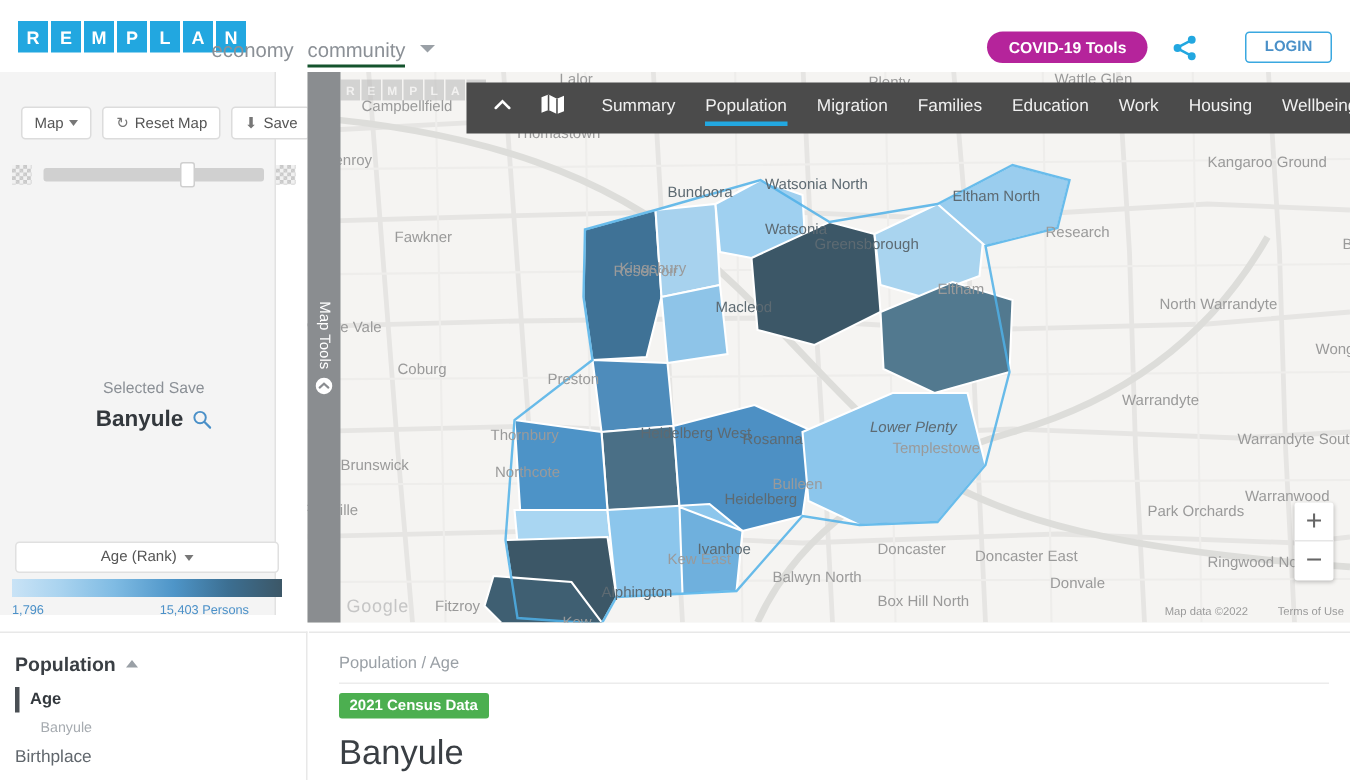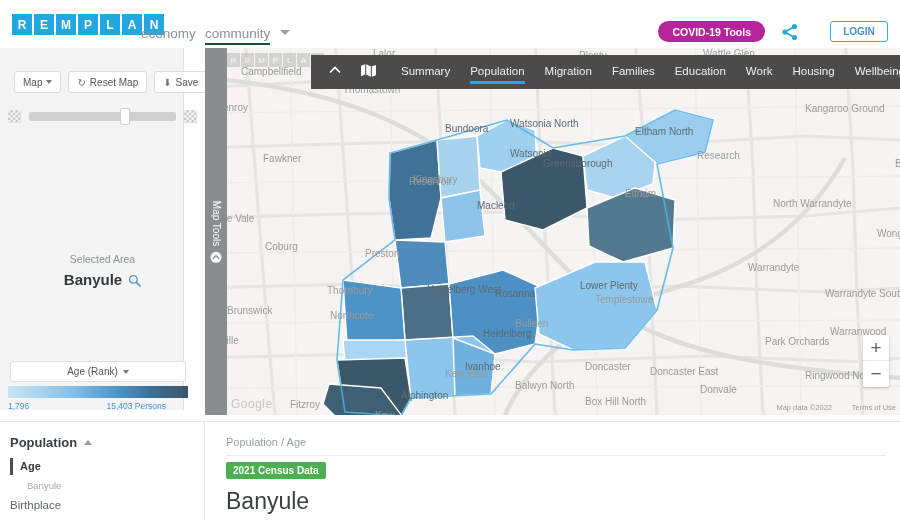--- a/index.html
+++ b/index.html
@@ -241,21 +241,21 @@
     </div>
 
     <div class="slider-row">
       <div class="checker"></div>
       <div class="slider-track">
         <div class="slider-thumb"></div>
       </div>
       <div class="checker"></div>
     </div>
 
-    <div class="selarea-label">Selected Area</div>
+    <div class="selarea-label">Selected Save</div>
     <div class="selarea-value">
       <span>Banyule</span>
       <span class="mag">
         <svg viewBox="0 0 14 14" width="13" height="13">
           <circle cx="5.8" cy="5.8" r="4.1" fill="none" stroke="#4a90c8" stroke-width="1.4"></circle>
           <path d="M9 9 L13 13" stroke="#4a90c8" stroke-width="1.6" stroke-linecap="round"></path>
         </svg>
       </span>
     </div>
 
@@ -405,21 +405,21 @@
 
     <div id="rg-labels">
         <div class="maplabel dark" style="left: 240px; top: 75px;">Bundoora</div>
         <div class="maplabel dark" style="left: 305px; top: 70px;">Watsonia North</div>
         <div class="maplabel dark" style="left: 338px; top: 110px;">Greensborough</div>
         <div class="maplabel dark" style="left: 305px; top: 100px;">Watsonia</div>
         <div class="maplabel dark" style="left: 272px; top: 152px;">Macleod</div>
         <div class="maplabel dark" style="left: 290px; top: 240px;">Rosanna</div>
         <div class="maplabel dark" style="left: 222px; top: 236px;">Heidelberg West</div>
         <div class="maplabel dark" style="left: 278px; top: 280px;">Heidelberg</div>
-        <div class="maplabel dark" style="left: 375px; top: 232px;">Lower Plenty</div>
+        <div class="maplabel dark" style="left: 375px; top: 232px; font-style: italic;">Lower Plenty</div>
         <div class="maplabel dark" style="left: 228px; top: 313px; margin-left: 32px;">Ivanhoe</div>
         <div class="maplabel dark" style="left: 196px; top: 342px;">Alphington</div>
         <div class="maplabel dark" style="left: 430px; top: 78px;">Eltham North</div>
       </div>
 
     <div class="google-wm">Google</div>
     <div class="map-attrib">Map data ©2022</div>
     <div class="map-terms">Terms of Use</div>
 
     <div class="zoom-ctrl">

